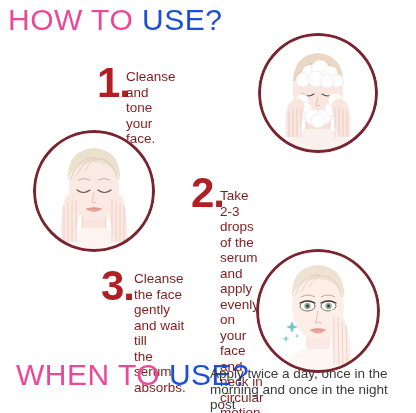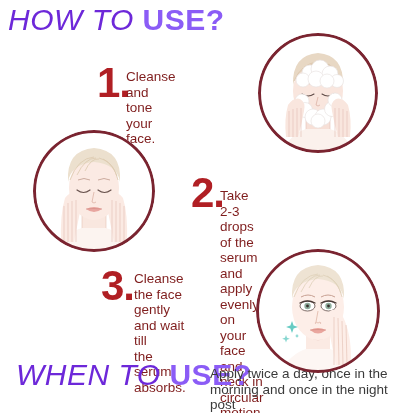--- a/index.html
+++ b/index.html
@@ -14,22 +14,22 @@
 
   
   .heading{
     position:absolute;
     color:#a81f26;
     font-size:30px;
     letter-spacing:0.5px;
     white-space:nowrap;
     font-weight:300;
   }
-  .heading .light{font-weight:300;color:#6d28d9;font-style:italic;}
-  .heading .bold{font-weight:bold;color:#8b5cf6;}
+  .heading .light{font-weight:300;color:#ec4899;}
+  .heading .bold{font-weight:normal;color:#1d4ed8;}
   #howto-heading{left:8px;top:3px;}
   #when-heading{left:16px;top:358px;}
 
   
   .step{position:absolute;}
   .step-num{
     position:absolute;
     color:#b01f24;
     font-weight:bold;
     font-size:42px;

